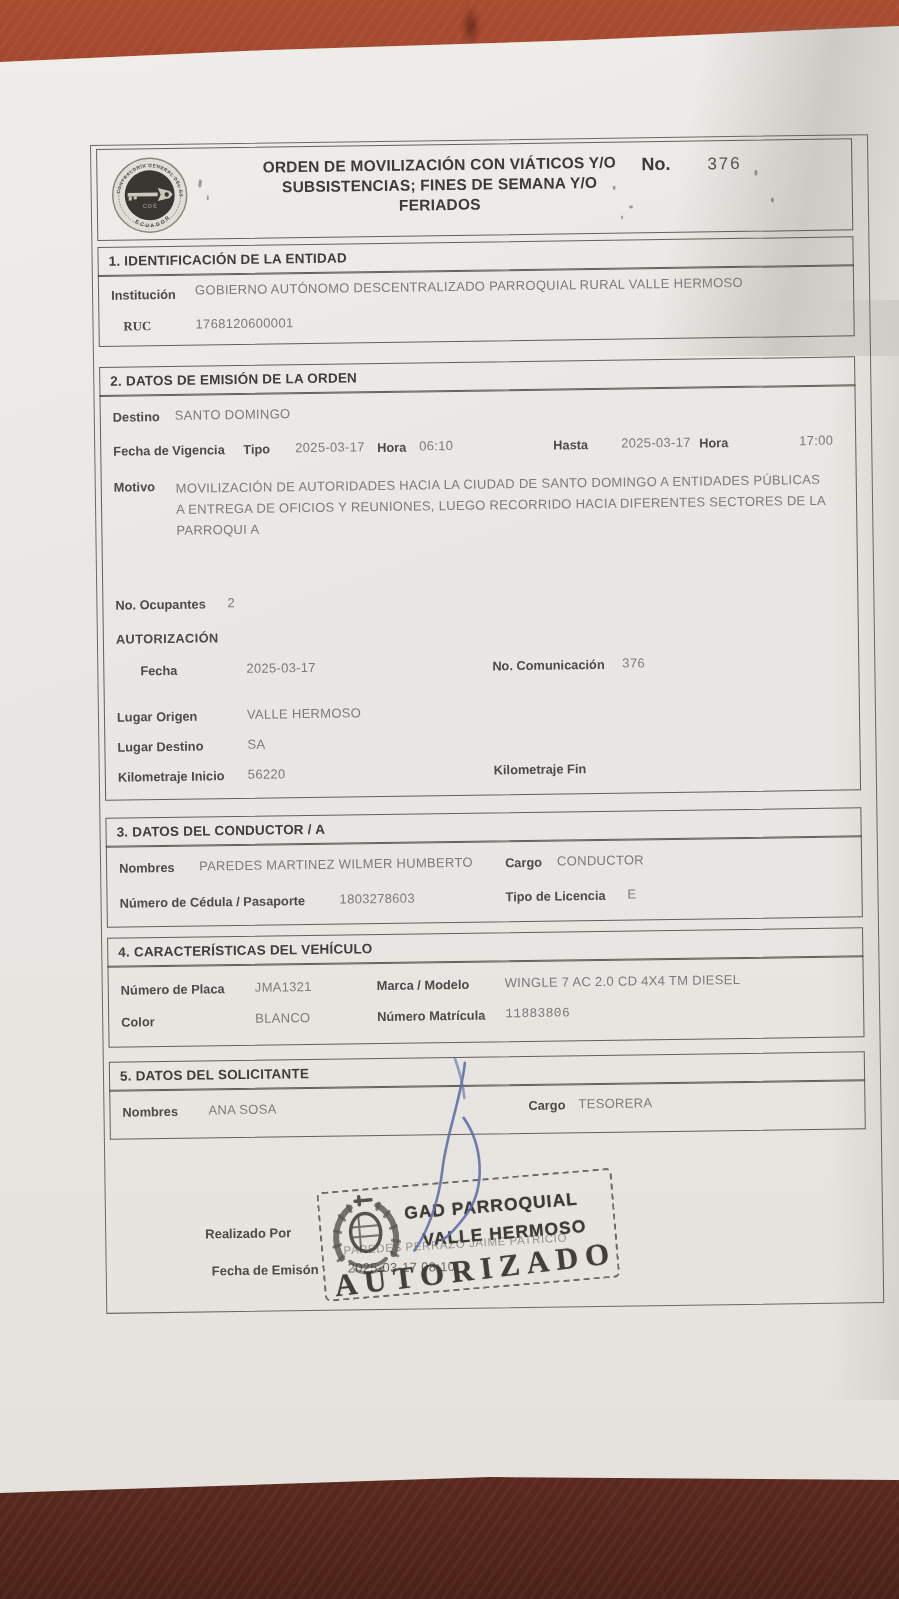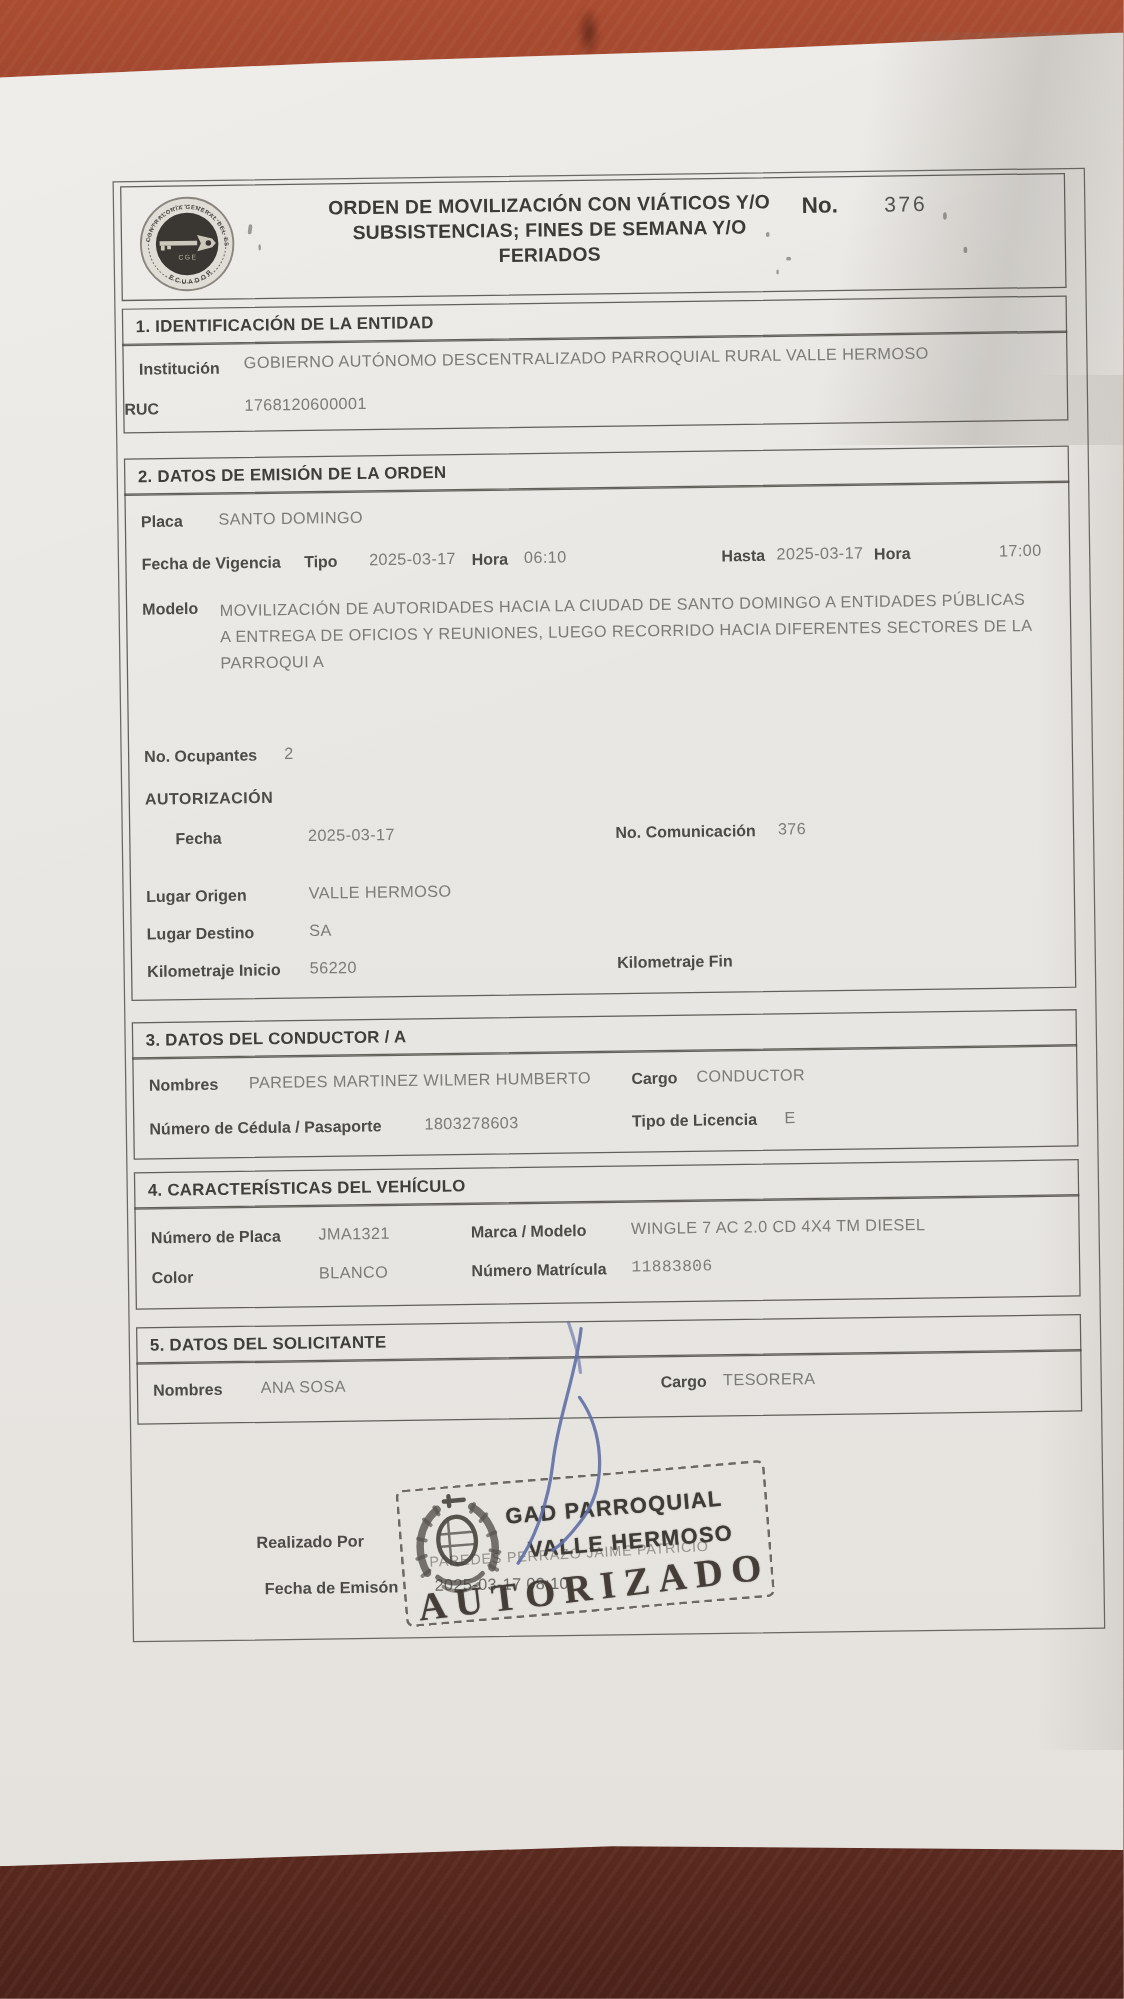--- a/index.html
+++ b/index.html
@@ -135,42 +135,42 @@
   <span class="speck" style="left:530px;top:78px;width:2px;height:4px;"></span>
   <span class="speck" style="left:664px;top:34px;width:3px;height:6px;"></span>
   <span class="speck" style="left:680px;top:62px;width:3px;height:5px;"></span>
 
   <div class="box" style="top:102px;height:28px;">
     <div class="sec-title">1. IDENTIFICACIÓN DE LA ENTIDAD</div>
   </div>
   <div class="box" style="top:130px;height:70px;">
     <span class="abs lbl" style="left:12px;top:12px;">Institución</span>
     <span class="abs val" style="left:96px;top:8px;">GOBIERNO AUTÓNOMO DESCENTRALIZADO PARROQUIAL RURAL VALLE HERMOSO</span>
-    <span class="abs lbl" style="left:0;top:44px;">RUC</span>
+    <span class="abs lbl" style="left:24px;top:44px;font-family:Liberation Serif, serif;">RUC</span>
     <span class="abs val" style="left:96px;top:42px;">1768120600001</span>
   </div>
 
   <div class="box" style="top:222px;height:28px;">
     <div class="sec-title">2. DATOS DE EMISIÓN DE LA ORDEN</div>
   </div>
   <div class="box" style="top:250px;height:404px;">
-    <span class="abs lbl" style="left:12px;top:14px;">Placa</span>
+    <span class="abs lbl" style="left:12px;top:14px;">Destino</span>
     <span class="abs val" style="left:74px;top:13px;">SANTO DOMINGO</span>
 
     <span class="abs lbl" style="left:12px;top:48px;">Fecha de Vigencia</span>
     <span class="abs lbl" style="left:142px;top:48px;">Tipo</span>
     <span class="abs val" style="left:194px;top:47px;">2025-03-17</span>
     <span class="abs lbl" style="left:276px;top:48px;">Hora</span>
     <span class="abs val" style="left:318px;top:47px;">06:10</span>
-    <span class="abs lbl" style="left:476px;top:48px;">Hasta</span>
+    <span class="abs lbl" style="left:452px;top:48px;">Hasta</span>
     <span class="abs val" style="left:520px;top:47px;">2025-03-17</span>
     <span class="abs lbl" style="left:598px;top:48px;">Hora</span>
     <span class="abs val" style="left:650px;top:47px;margin-left:48px;">17:00</span>
 
-    <span class="abs lbl" style="left:12px;top:84px;">Modelo</span>
+    <span class="abs lbl" style="left:12px;top:84px;">Motivo</span>
     <span class="abs val" style="left:74px;top:83px;width:652px;white-space:normal;line-height:1.62;">MOVILIZACIÓN DE AUTORIDADES HACIA LA CIUDAD DE SANTO DOMINGO A ENTIDADES PÚBLICAS A ENTREGA DE OFICIOS Y REUNIONES, LUEGO RECORRIDO HACIA DIFERENTES SECTORES DE LA PARROQUI A</span>
 
     <span class="abs lbl" style="left:12px;top:202px;">No. Ocupantes</span>
     <span class="abs val" style="left:124px;top:201px;">2</span>
 
     <span class="abs lbl" style="left:12px;top:236px;letter-spacing:.4px;">AUTORIZACIÓN</span>
 
     <span class="abs lbl" style="left:12px;top:268px;margin-left:24px;">Fecha</span>
     <span class="abs val" style="left:142px;top:267px;">2025-03-17</span>
     <span class="abs lbl" style="left:388px;top:268px;">No. Comunicación</span>

